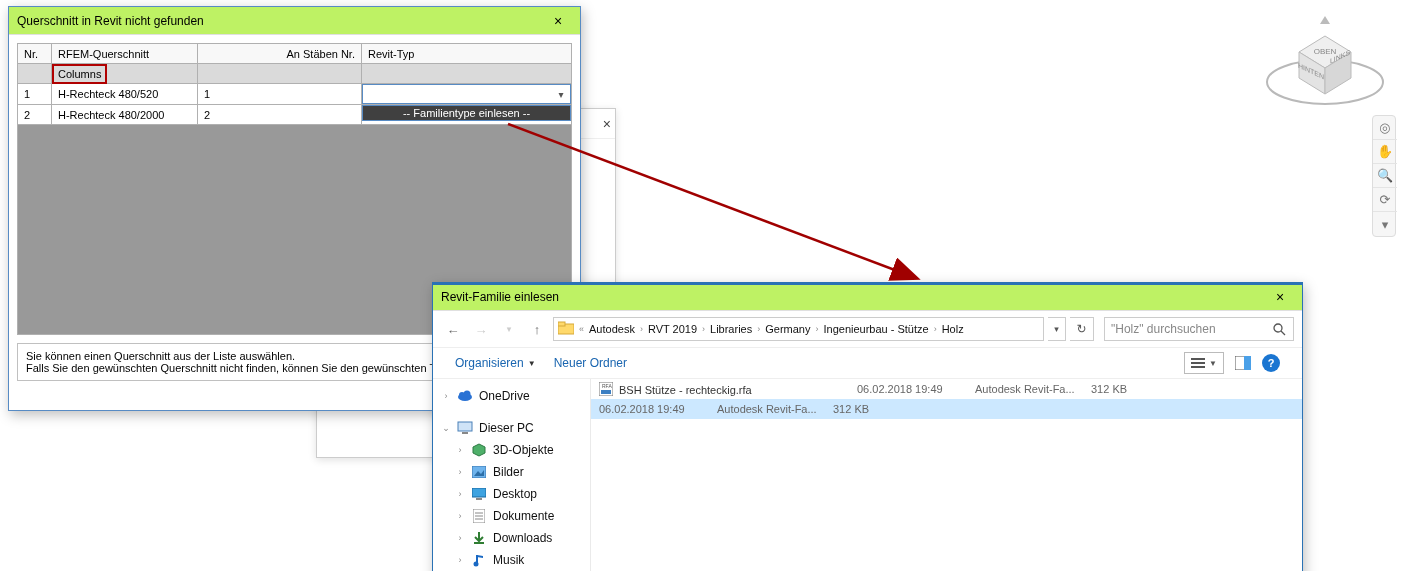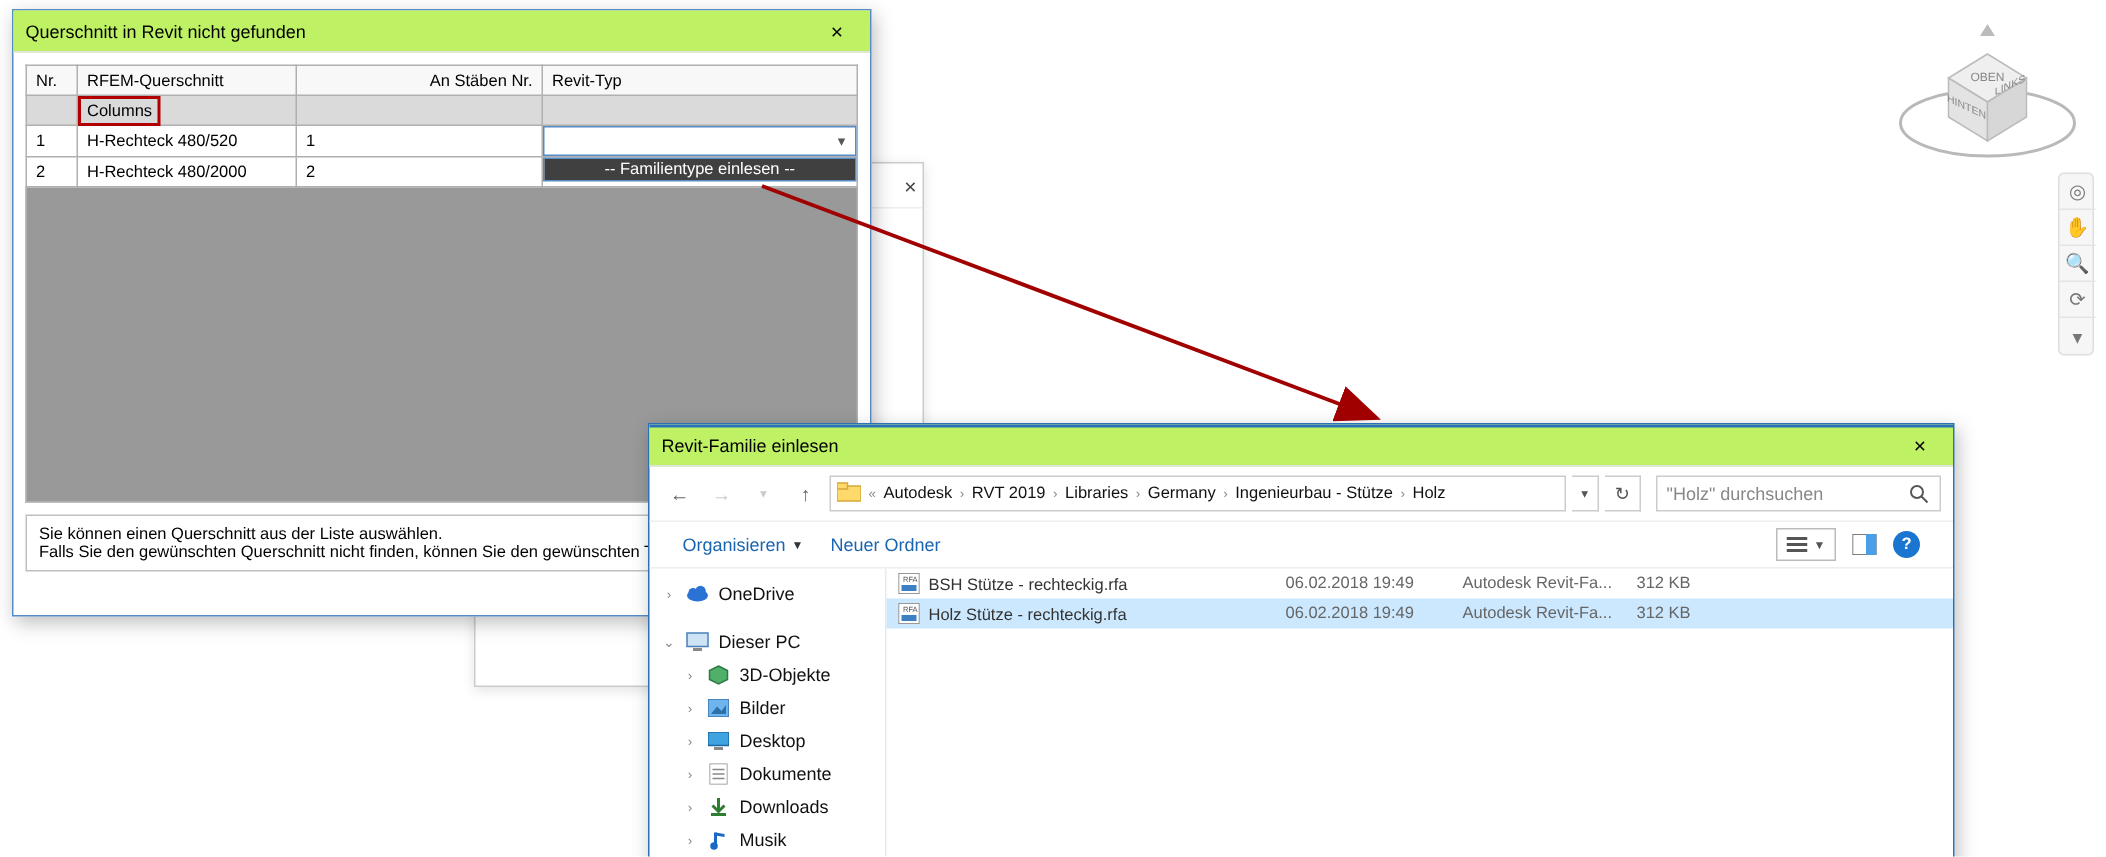--- a/index.html
+++ b/index.html
@@ -527,30 +527,20 @@
                   <text x="3" y="6" font-size="5" fill="#555">RFA</text>
                 </svg>
               </span>
               <span>BSH Stütze - rechteckig.rfa</span>
             </div>
             <div class="c date">06.02.2018 19:49</div>
             <div class="c type">Autodesk Revit-Fa...</div>
             <div class="c size">312 KB</div>
           </div>
           <div class="row sel">
-            <div class="c name">
-              <span class="fic">
-                <svg width="14" height="14">
-                  <rect width="14" height="14" fill="#fff" stroke="#777"></rect>
-                  <rect x="2" y="8" width="10" height="4" fill="#3c7fc2"></rect>
-                  <text x="3" y="6" font-size="5" fill="#555">RFA</text>
-                </svg>
-              </span>
-              <span>Holz Stütze - rechteckig.rfa</span>
-            </div>
             <div class="c date">06.02.2018 19:49</div>
             <div class="c type">Autodesk Revit-Fa...</div>
             <div class="c size">312 KB</div>
           </div>
         </div>
     </div>
   </div>
 </div>
 
 <svg class="arrow" style="left:0;top:0;" width="1404" height="571">

